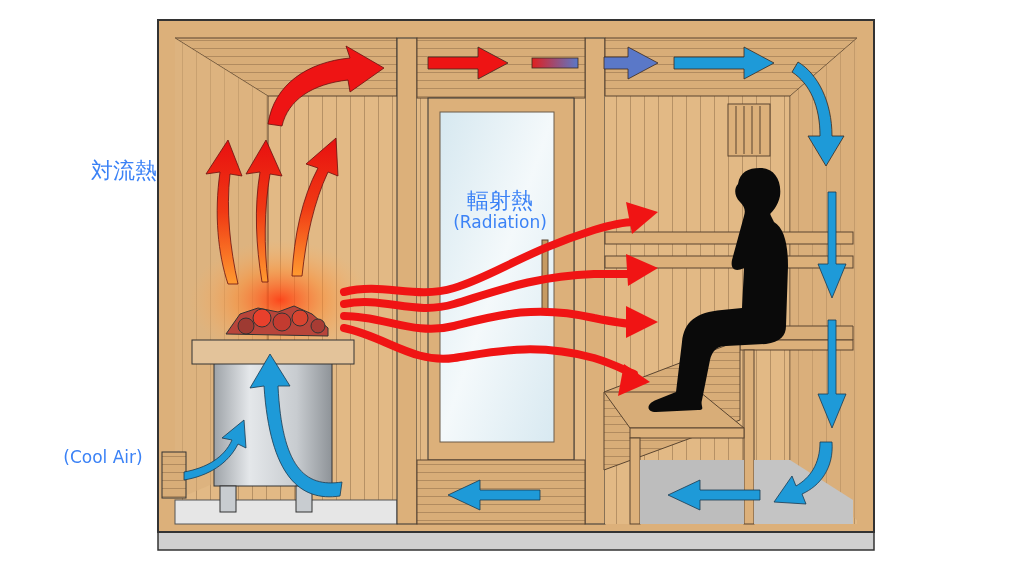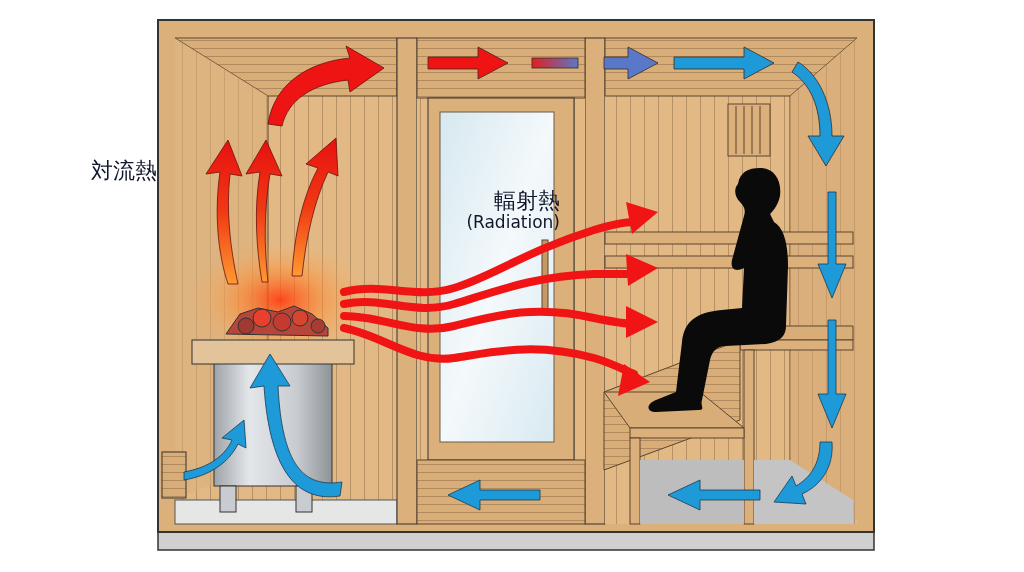--- a/index.html
+++ b/index.html
@@ -1,23 +1,23 @@
 <!DOCTYPE html>
 <html><head>
 <meta charset="utf-8">
 <style>
   html,body{margin:0;padding:0;background:#ffffff;}
   body{width:1024px;height:572px;overflow:hidden;position:relative;font-family:"DejaVu Sans","Liberation Sans",sans-serif;}
   #scene{position:absolute;left:0;top:0;width:1024px;height:572px;}
-  .label{position:absolute;color:#0f172a;text-align:center;line-height:1.15;}
+  .label{position:absolute;color:#3b82f6;text-align:center;line-height:1.15;}
   .label .jp{font-size:22px;display:block;}
   .label .en{font-size:17px;display:block;}
   #lbl-conv{left:44px;top:158px;width:160px;}
   #lbl-cool{left:38px;top:448px;width:130px;}
-  #lbl-rad{left:440px;top:188px;width:120px;text-align:right;}
+  #lbl-rad{left:440px;top:188px;width:120px;}
   #lbl-rad .en{font-size:17px;}
 </style>
 </head>
 <body>
 
 <svg id="scene" viewBox="0 0 1024 572" xmlns="http://www.w3.org/2000/svg">
   <defs>
     <pattern id="vstripes" width="14" height="10" patternUnits="userSpaceOnUse">
       <rect width="14" height="10" fill="#e2b985"></rect>
       <line x1="0" y1="0" x2="0" y2="10" stroke="#8a6a45" stroke-width="1"></line>
@@ -171,13 +171,14 @@
 </svg>
 
 <div class="label" id="lbl-conv">
   <span class="jp">対流熱</span>
 </div>
 <div class="label" id="lbl-rad">
   <span class="jp">輻射熱</span>
   <span class="en">(Radiation)</span>
 </div>
 <div class="label" id="lbl-cool">
+  <span class="en">(Cool Air)</span>
 </div>
 
 </body></html>

